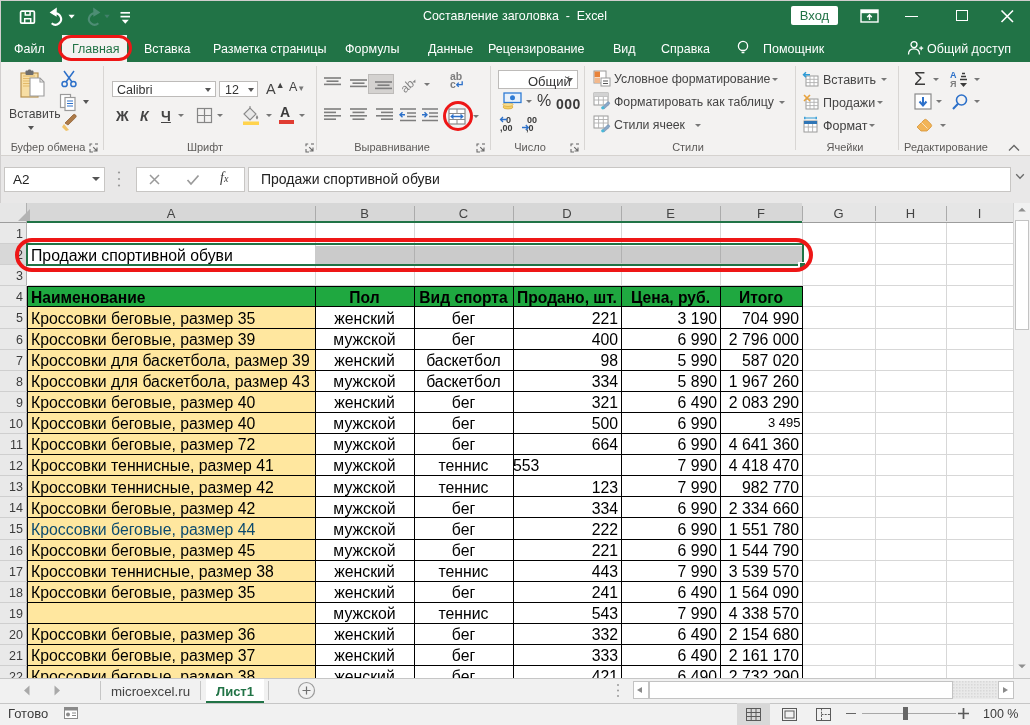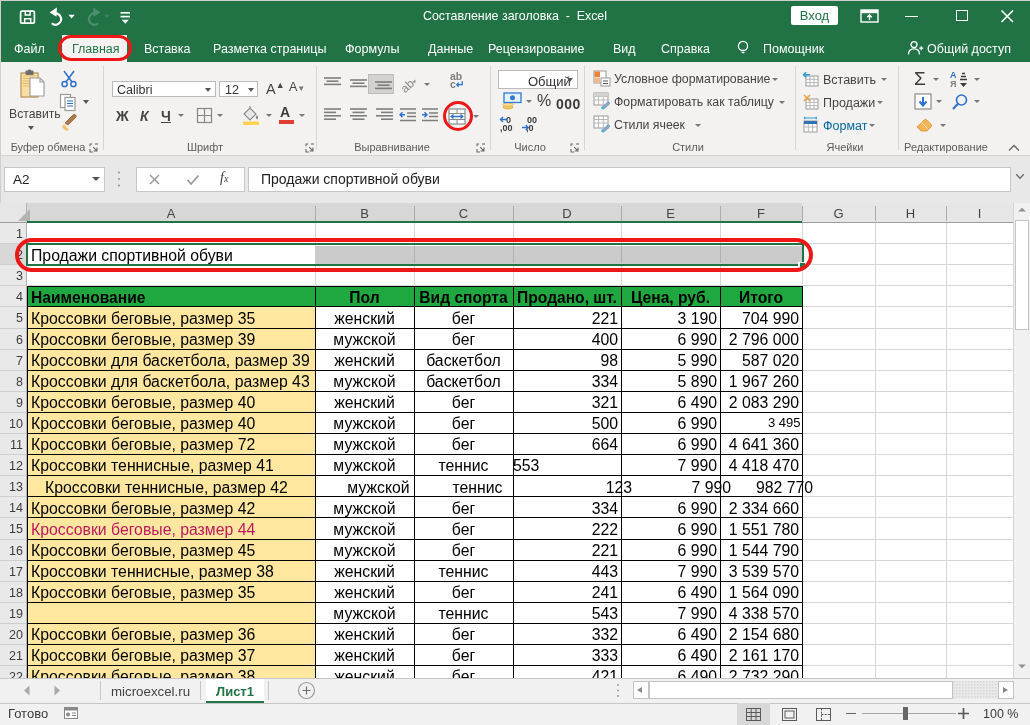--- a/index.html
+++ b/index.html
@@ -271,21 +271,21 @@
 <path d="M2 2 L8 8 M8 2 L2 8" stroke="#e8a33d" stroke-width="1.6" fill="none"></path>
 </svg>
 <div class="tx" style="left:823px;top:96px;font-size:12.5px;color:#444;">Продажи</div>
 <div class="a" style="left:877px;top:101px;width:0;height:0;border-left:3px solid transparent;border-right:3px solid transparent;border-top:3.5px solid #777;"></div>
 <svg class="a" style="left:802px;top:116px" width="18" height="18" viewBox="0 0 18 18">
 <rect x="2" y="5" width="13" height="11" fill="#fff" stroke="#9a9a9a" stroke-width="1"></rect>
 <rect x="2" y="5" width="13" height="3" fill="#2e75b6"></rect>
 <path d="M2 11 h13 M6.3 8 v8 M10.6 8 v8" stroke="#b0b0b0" stroke-width="0.9"></path>
 <path d="M2 2 h13 M2.8 0.8 v2.4 M14.2 0.8 v2.4" stroke="#2e9bd6" stroke-width="1.2" fill="none"></path>
 </svg>
-<div class="tx" style="left:823px;top:119px;font-size:12.5px;color:#0369a1;">Формат</div>
+<div class="tx" style="left:823px;top:119px;font-size:12.5px;color:#404040;">Формат</div>
 <div class="a" style="left:869px;top:124px;width:0;height:0;border-left:3px solid transparent;border-right:3px solid transparent;border-top:3.5px solid #777;"></div>
 <div class="tx" style="left:914px;top:68px;font-size:19px;color:#3b3b3b;">Σ</div>
 <div class="a" style="left:933px;top:78px;width:0;height:0;border-left:3px solid transparent;border-right:3px solid transparent;border-top:3.5px solid #777;"></div>
 <svg class="a" style="left:950px;top:69px" width="22" height="19" viewBox="0 0 22 19">
 <text x="0" y="8.5" font-size="9" font-weight="bold" fill="#2c70c9" font-family="Liberation Sans">А</text>
 <text x="0" y="18" font-size="9" font-weight="bold" fill="#7e7e7e" font-family="Liberation Sans">Я</text>
 <path d="M10 14 h7 l-3.5 4 Z" fill="#3b3b3b"></path>
 <path d="M10 10.5 h7 M11 7.5 h5 M12 4.5 h3" stroke="#3b3b3b" stroke-width="1.6"></path>
 </svg>
 <div class="a" style="left:974px;top:78px;width:0;height:0;border-left:3px solid transparent;border-right:3px solid transparent;border-top:3.5px solid #777;"></div>
@@ -577,21 +577,21 @@
 <div class="a" style="left:27px;top:455.10px;width:1px;height:21.10px;background:#000;"></div>
 <div class="a" style="left:315px;top:455.10px;width:1px;height:21.10px;background:#000;"></div>
 <div class="a" style="left:414px;top:455.10px;width:1px;height:21.10px;background:#000;"></div>
 <div class="a" style="left:513px;top:455.10px;width:1px;height:21.10px;background:#000;"></div>
 <div class="a" style="left:621px;top:455.10px;width:1px;height:21.10px;background:#000;"></div>
 <div class="a" style="left:720px;top:455.10px;width:1px;height:21.10px;background:#000;"></div>
 <div class="a" style="left:802px;top:455.10px;width:1px;height:21.10px;background:#000;"></div>
 <div class="a" style="left:27px;top:475.20px;width:776px;height:1px;background:#000;"></div>
 <div class="a" style="left:27px;top:476.20px;width:288px;height:21.10px;background:#ffe79f;"></div>
 <div class="a" style="left:315px;top:476.20px;width:487px;height:21.10px;background:#fff;"></div>
-<div class="a" style="left:41px;top:476.20px;width:776px;height:21.10px;overflow:hidden;">
+<div class="a" style="left:27px;top:476.20px;width:776px;height:21.10px;overflow:hidden;">
 <div class="tx" style="left:4px;top:2.4px;font-size:15.8px;color:#000;">Кроссовки теннисные, размер 42</div>
 <div class="tx" style="left:288px;top:2.4px;width:99px;text-align:center;font-size:15.8px;color:#000;">мужской</div>
 <div class="tx" style="left:387px;top:2.4px;width:99px;text-align:center;font-size:15.8px;color:#000;">теннис</div>
 <div class="tx" style="left:486px;top:2.4px;width:105px;text-align:right;font-size:15.8px;color:#000;">123</div>
 <div class="tx" style="left:594px;top:2.4px;width:96px;text-align:right;font-size:15.8px;color:#000;">7 990</div>
 <div class="tx" style="left:693px;top:2.4px;width:79px;text-align:right;font-size:15.8px;color:#000;">982 770</div>
 </div>
 <div class="a" style="left:27px;top:476.20px;width:1px;height:21.10px;background:#000;"></div>
 <div class="a" style="left:315px;top:476.20px;width:1px;height:21.10px;background:#000;"></div>
 <div class="a" style="left:414px;top:476.20px;width:1px;height:21.10px;background:#000;"></div>
@@ -614,21 +614,21 @@
 <div class="a" style="left:315px;top:497.30px;width:1px;height:21.10px;background:#000;"></div>
 <div class="a" style="left:414px;top:497.30px;width:1px;height:21.10px;background:#000;"></div>
 <div class="a" style="left:513px;top:497.30px;width:1px;height:21.10px;background:#000;"></div>
 <div class="a" style="left:621px;top:497.30px;width:1px;height:21.10px;background:#000;"></div>
 <div class="a" style="left:720px;top:497.30px;width:1px;height:21.10px;background:#000;"></div>
 <div class="a" style="left:802px;top:497.30px;width:1px;height:21.10px;background:#000;"></div>
 <div class="a" style="left:27px;top:517.40px;width:776px;height:1px;background:#000;"></div>
 <div class="a" style="left:27px;top:518.40px;width:288px;height:21.10px;background:#ffe79f;"></div>
 <div class="a" style="left:315px;top:518.40px;width:487px;height:21.10px;background:#fff;"></div>
 <div class="a" style="left:27px;top:518.40px;width:776px;height:21.10px;overflow:hidden;">
-<div class="tx" style="left:4px;top:2.4px;font-size:15.8px;color:#be185d;">Кроссовки беговые, размер 44</div>
+<div class="tx" style="left:4px;top:2.4px;font-size:15.8px;color:#0c4a6e;">Кроссовки беговые, размер 44</div>
 <div class="tx" style="left:288px;top:2.4px;width:99px;text-align:center;font-size:15.8px;color:#000;">мужской</div>
 <div class="tx" style="left:387px;top:2.4px;width:99px;text-align:center;font-size:15.8px;color:#000;">бег</div>
 <div class="tx" style="left:486px;top:2.4px;width:105px;text-align:right;font-size:15.8px;color:#000;">222</div>
 <div class="tx" style="left:594px;top:2.4px;width:96px;text-align:right;font-size:15.8px;color:#000;">6 990</div>
 <div class="tx" style="left:693px;top:2.4px;width:79px;text-align:right;font-size:15.8px;color:#000;">1 551 780</div>
 </div>
 <div class="a" style="left:27px;top:518.40px;width:1px;height:21.10px;background:#000;"></div>
 <div class="a" style="left:315px;top:518.40px;width:1px;height:21.10px;background:#000;"></div>
 <div class="a" style="left:414px;top:518.40px;width:1px;height:21.10px;background:#000;"></div>
 <div class="a" style="left:513px;top:518.40px;width:1px;height:21.10px;background:#000;"></div>

